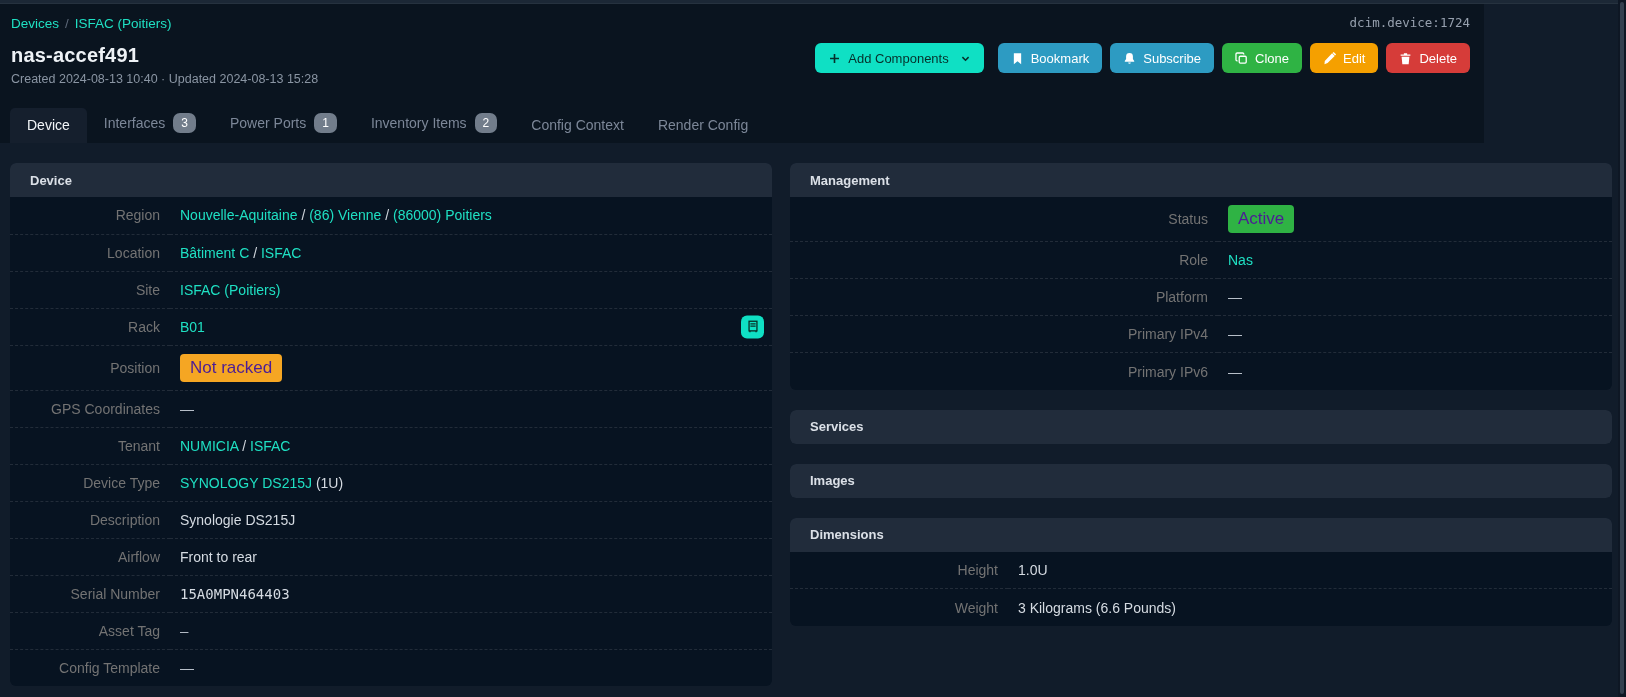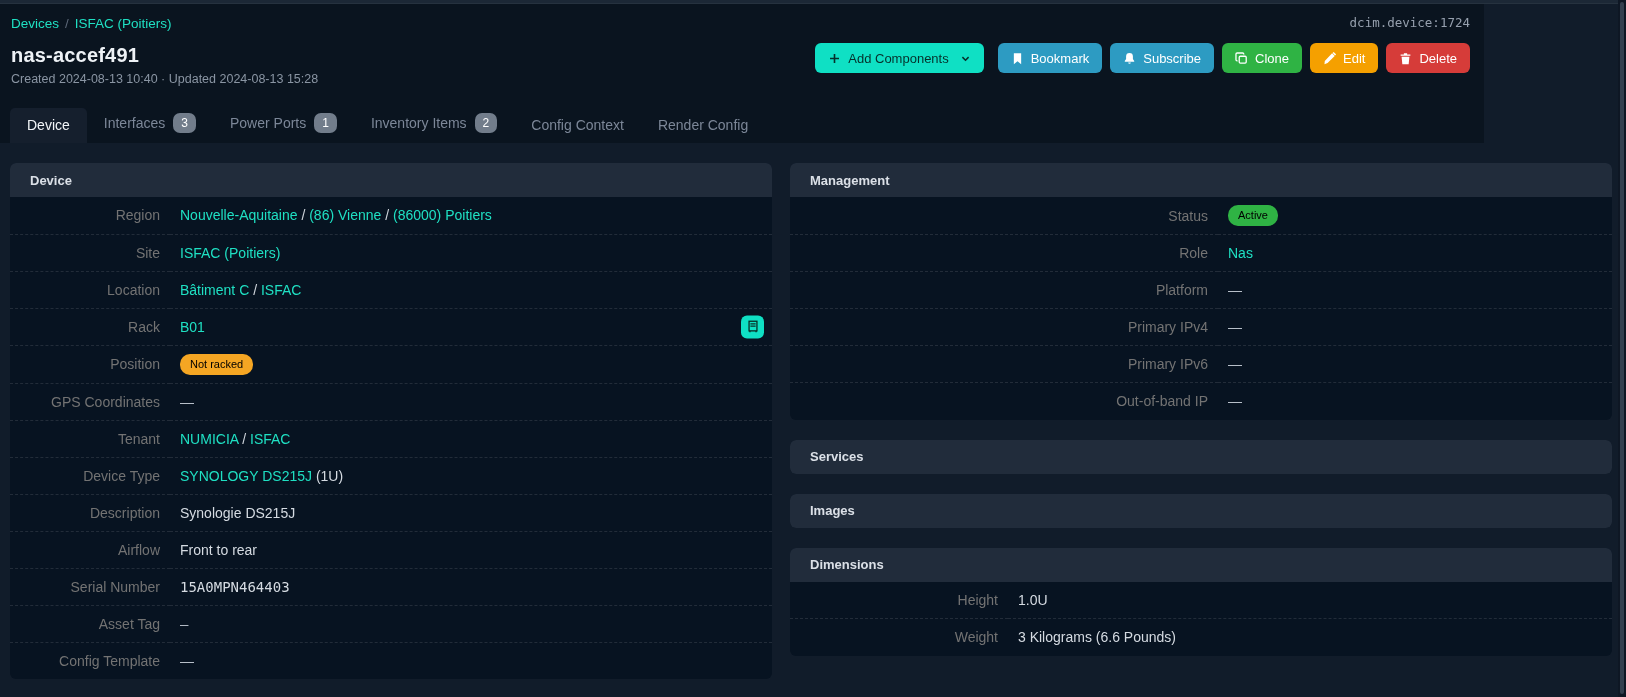--- a/index.html
+++ b/index.html
@@ -79,22 +79,22 @@
   }
   table.attr td { color:#d5dbe2; padding:8px 10px; height:37px; vertical-align:middle; font-size:14px; position:relative; }
   #device-panel table.attr th { width:160px; }
   #management-panel table.attr th { width:428px; }
   #dimensions-panel table.attr th { width:218px; }
 
   table.attr a { color:#1fe0c3; text-decoration:none; cursor:pointer; }
   .sep { color:#cfd5dc; }
   .dash { color:#b7bfc9; }
   .badge {
-    display:inline-block; padding:4px 10px; border-radius:10px;
-    font-size:11px; font-weight:500; color:#000000; line-height:1.2;
+    display:inline-block; padding:4px 10px; border-radius:4px;
+    font-size:17px; font-weight:500; color:#4c1d95; line-height:1.2;
   }
   .badge.green { background:#2fb344; }
   .badge.orange { background:#f5a623; }
 
   .rack-btn {
     position:absolute; right:8px; top:50%; transform:translateY(-50%);
     width:23px; height:23px; border-radius:6px; border:none;
     background:#0fe0c4; color:#073028; cursor:pointer;
     display:inline-flex; align-items:center; justify-content:center;
   }
@@ -195,26 +195,26 @@
   <div class="col-left">
     <div class="card" id="device-panel">
       <div class="card-head">Device</div>
       <table class="attr">
           <tbody>
             <tr>
               <th>Region</th>
               <td><a>Nouvelle-Aquitaine</a><span class="sep"> / </span><a>(86) Vienne</a><span class="sep"> / </span><a>(86000) Poitiers</a></td>
             </tr>
             <tr>
+              <th>Location</th>
+              <td><a>Bâtiment C</a><span class="sep"> / </span><a>ISFAC</a></td>
+            </tr>
+            <tr>
               <th>Site</th>
               <td><a>ISFAC (Poitiers)</a></td>
-            </tr>
-            <tr>
-              <th>Location</th>
-              <td><a>Bâtiment C</a><span class="sep"> / </span><a>ISFAC</a></td>
             </tr>
             <tr>
               <th>Rack</th>
               <td><a>B01</a><button class="rack-btn">
                   <svg width="14" height="14" viewBox="0 0 16 16" fill="none" stroke="currentColor" stroke-width="1.5">
                     <rect x="3.5" y="2" width="9" height="11"></rect>
                     <line x1="5" y1="5" x2="11" y2="5"></line>
                     <line x1="5" y1="7.5" x2="11" y2="7.5"></line>
                     <line x1="4.5" y1="13" x2="4.5" y2="14.5"></line>
                     <line x1="11.5" y1="13" x2="11.5" y2="14.5"></line>
@@ -280,24 +280,20 @@
               <td><span class="dash">—</span></td>
             </tr>
             <tr>
               <th>Primary IPv4</th>
               <td><span class="dash">—</span></td>
             </tr>
             <tr>
               <th>Primary IPv6</th>
               <td><span class="dash">—</span></td>
             </tr>
-            <tr>
-              <th>Out-of-band IP</th>
-              <td><span class="dash">—</span></td>
-            </tr>
           </tbody>
         </table>
     </div>
 
     <div class="card head-only">
       <div class="card-head">Services</div>
     </div>
 
     <div class="card head-only">
       <div class="card-head">Images</div>

